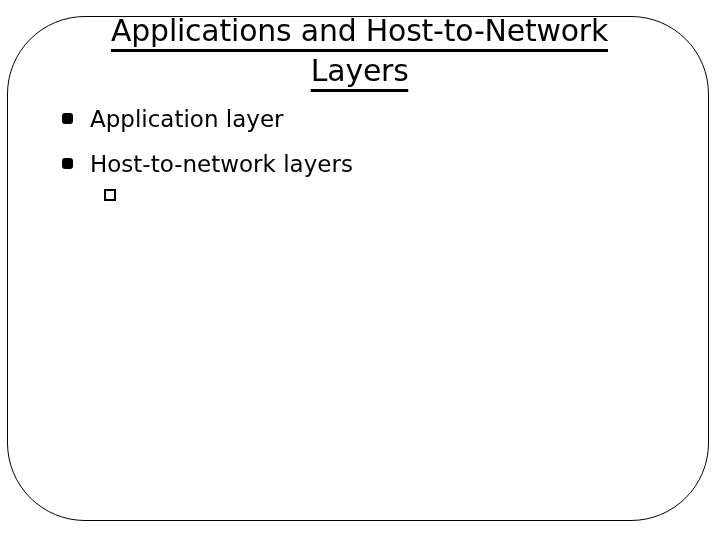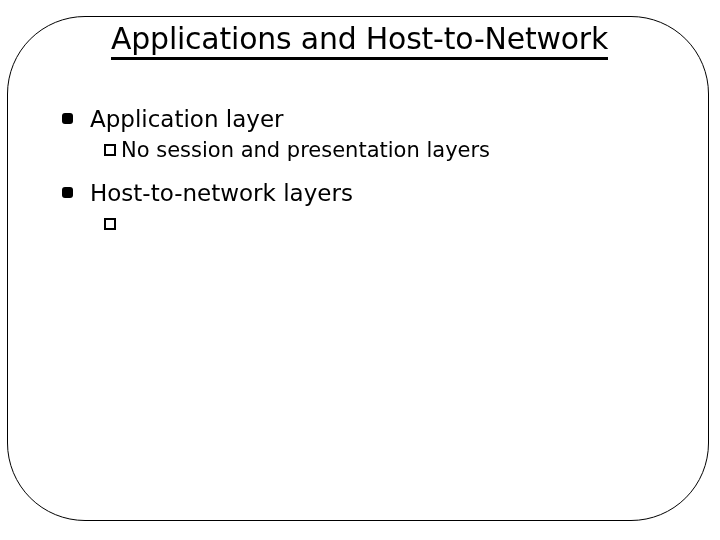--- a/index.html
+++ b/index.html
@@ -33,21 +33,21 @@
     border: 1px solid #000000;
     border-radius: 78px;
     background: transparent;
     pointer-events: none;
   }
 
   
   .title-block {
     position: absolute;
     left: 30px;
-    top: 20px;
+    top: 12px;
     width: 660px;
     text-align: center;
   }
   .title-line {
     display: block;
     font-family: "DejaVu Sans", "Liberation Sans", sans-serif;
     font-size: 31px;
     font-weight: normal;
     line-height: 37px;
     letter-spacing: -0.2px;
@@ -133,33 +133,30 @@
 </style>
 </head>
 <body>
 
 <div class="slide">
 
   <div class="slide-frame"></div>
 
   <div class="title-block">
     <div class="title-line"><span>Applications and Host-to-Network</span></div>
+    <div class="title-line"><span>Layers</span></div>
   </div>
 
   <div class="body-block">
 
     <div class="lvl1">
       <span class="marker"><span class="dot"></span></span>
       <span class="lvl1-text">Application layer</span>
     </div>
 
-    <div class="lvl2 nowrap">
-      <span class="marker"><span class="sq"></span></span>
-      <span class="lvl2-text">No session and presentation layers</span>
-    </div>
 
 
     <div class="group-gap"></div>
 
     <div class="lvl1">
       <span class="marker"><span class="dot"></span></span>
       <span class="lvl1-text">Host-to-network layers</span>
     </div>
 
     <div class="lvl2">

